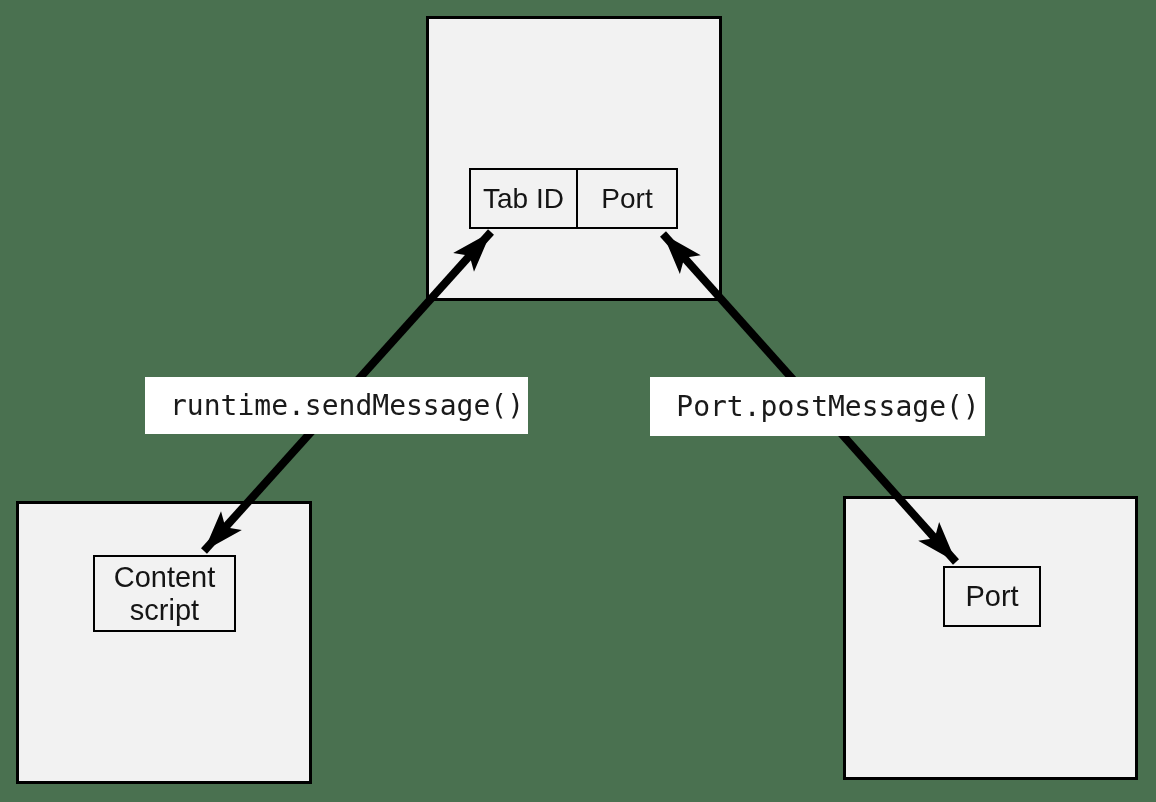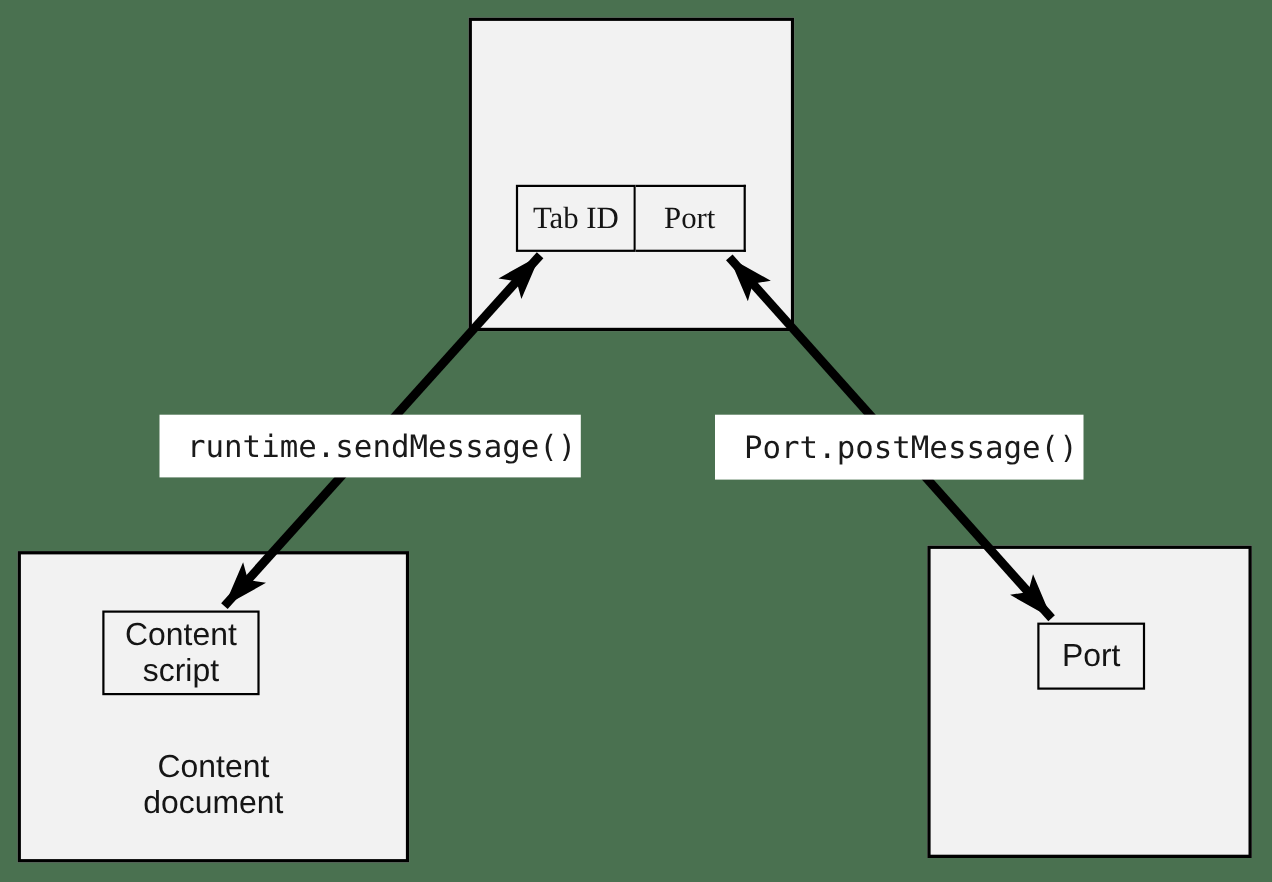--- a/index.html
+++ b/index.html
@@ -23,42 +23,41 @@
     background: var(--background);
     overflow: hidden;
   }
   .node {
     position: absolute;
     background: var(--node_fill);
     border: 3px solid var(--node_border);
     z-index: 1;
   }
   .node-bg-page   { left: 426px; top: 16px;  width: 296px; height: 285px; }
-  .node-content   { left: 16px;  top: 501px; width: 356px; height: 283px; }
+  .node-content   { left: 16px;  top: 501px; width: 296px; height: 283px; }
   .node-devtools  { left: 843px; top: 496px; width: 295px; height: 284px; }
 
   .node-title {
     position: absolute;
     color: var(--text);
     font-size: 29px;
     line-height: 33px;
     text-align: center;
     left: 50%;
     transform: translateX(-50%);
   }
   .title-bg-page  { top: 31px;  width: 212px; }
   .title-content  { top: 177px; width: 200px; }
   .title-devtools { top: 181px; width: 200px; }
 
   .slot-row {
     position: absolute;
     left: 40px;
     top: 149px;
     display: flex;
-    font-family: Liberation Serif, serif;
   }
   .slot {
     height: 61px;
     border: 2px solid var(--node_border);
     background: var(--node_fill);
     display: flex;
     align-items: center;
     justify-content: center;
     font-size: 28px;
     color: var(--text);
@@ -119,21 +118,20 @@
 
   <div class="node node-bg-page">
     <div class="slot-row">
       <div class="slot slot-tab-id">Tab ID</div>
       <div class="slot slot-port">Port</div>
     </div>
   </div>
 
   <div class="node node-content">
     <div class="subbox subbox-content-script">Content script</div>
-    <div class="node-title title-content">Content document</div>
   </div>
 
   <div class="node node-devtools">
     <div class="subbox subbox-devtools-port">Port</div>
   </div>
 
   <svg class="arrows-layer" viewBox="0 0 1156 802">
     <defs>
       <marker id="ah" markerUnits="userSpaceOnUse" markerWidth="46" markerHeight="32" refX="41" refY="14" orient="auto-start-reverse" overflow="visible">
         <path class="arrowhead-path" d="M0,0 L41,14 L0,28 L9,14 Z"></path>

